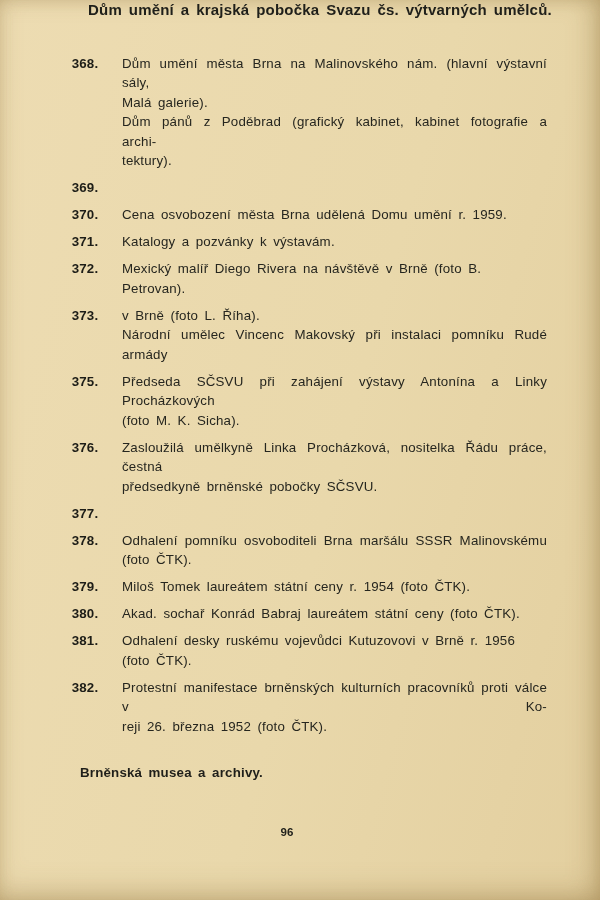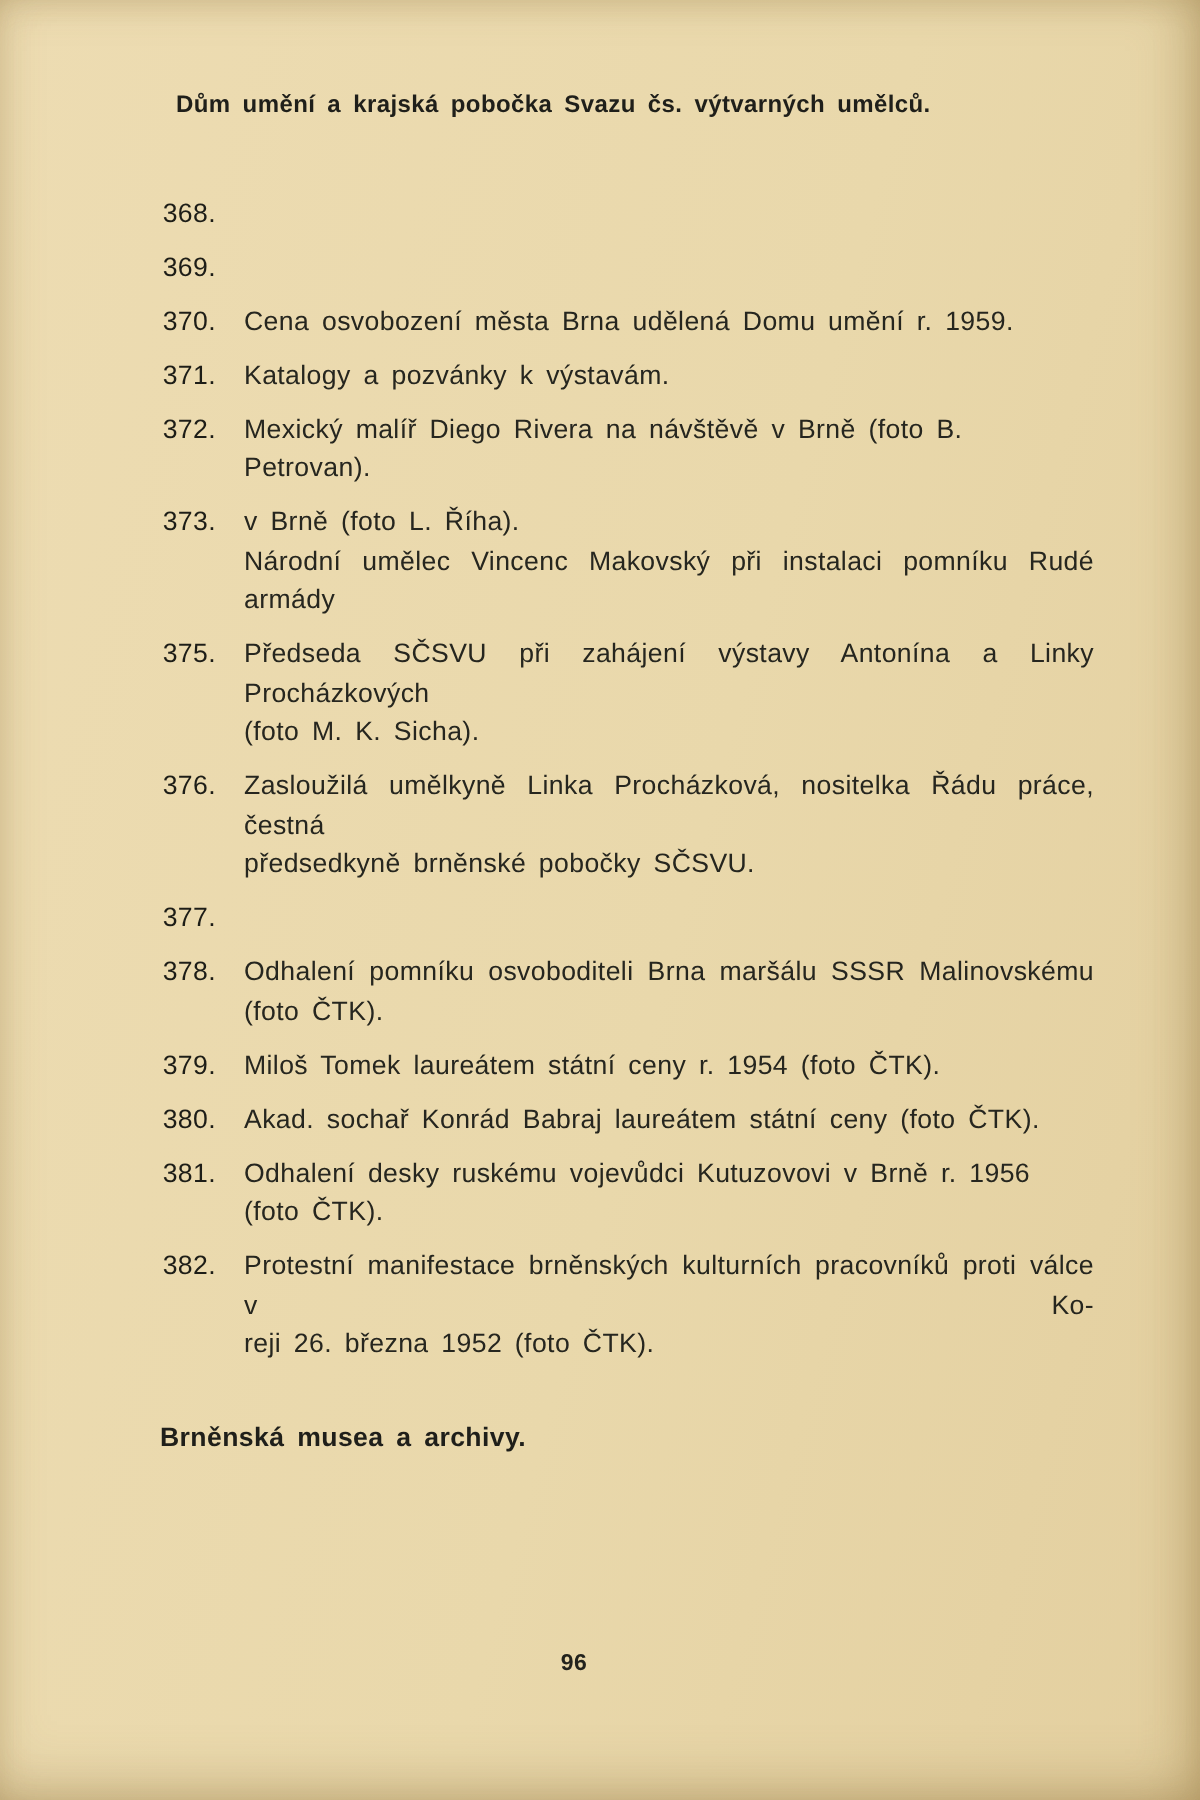--- a/index.html
+++ b/index.html
@@ -16,40 +16,39 @@
       inset 0 6px 18px -10px rgba(140,110,55,.15);
     font-family: "Liberation Sans", "DejaVu Sans", sans-serif;
     font-size: 13.3px;
     line-height: 19.5px;
     color: #26261f;
     letter-spacing: .2px;
     word-spacing: 2.5px;
   }
   .heading {
     margin: 0 0 0 88px;
-    padding-top: 43px;
-    font-size: 12px;
+    font-size: 15px;
     font-weight: bold;
     color: #1f1f1a;
   }
   .entries {
     list-style: none;
     margin: 34px 0 0 62px;
     padding: 0;
   }
   .entry {
     display: flex;
     align-items: flex-start;
     margin: 0 0 7.5px 0;
   }
   .num {
     flex: 0 0 46px;
     width: 46px;
-    text-align: right;
-    font-weight: normal;
+    text-align: center;
+    font-weight: bold;
     color: #1d1d17;
   }
   .body {
     width: 425px;
     margin-left: 14px;
   }
   .para { margin: 0; }
   .line { display: block; }
   .line.jl { text-align: justify; text-align-last: justify; }
   .section2-heading {
@@ -72,20 +71,30 @@
 </style>
 </head>
 <body>
 
 <div class="page">
   <h1 class="heading">Dům umění a krajská pobočka Svazu čs. výtvarných umělců.</h1>
 
   <ol class="entries" id="list1">
   <li class="entry">
     <span class="num">368.</span>
+    <div class="body">
+          <p class="para">
+            <span class="line jl">Dům umění města Brna na Malinovského nám. (hlavní výstavní sály,</span>
+            <span class="line">Malá galerie).</span>
+          </p>
+          <p class="para">
+            <span class="line jl">Dům pánů z Poděbrad (grafický kabinet, kabinet fotografie a archi-</span>
+            <span class="line">tektury).</span>
+          </p>
+        </div>
   </li>
 
   <li class="entry">
     <span class="num">369.</span>
   </li>
 
   <li class="entry">
     <span class="num">370.</span>
     <div class="body">
           <p class="para">

